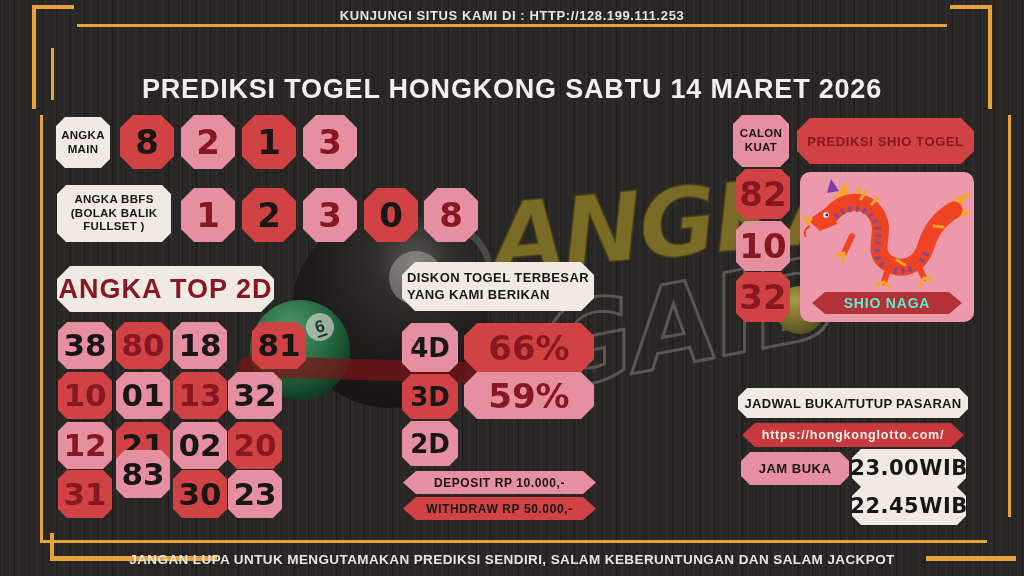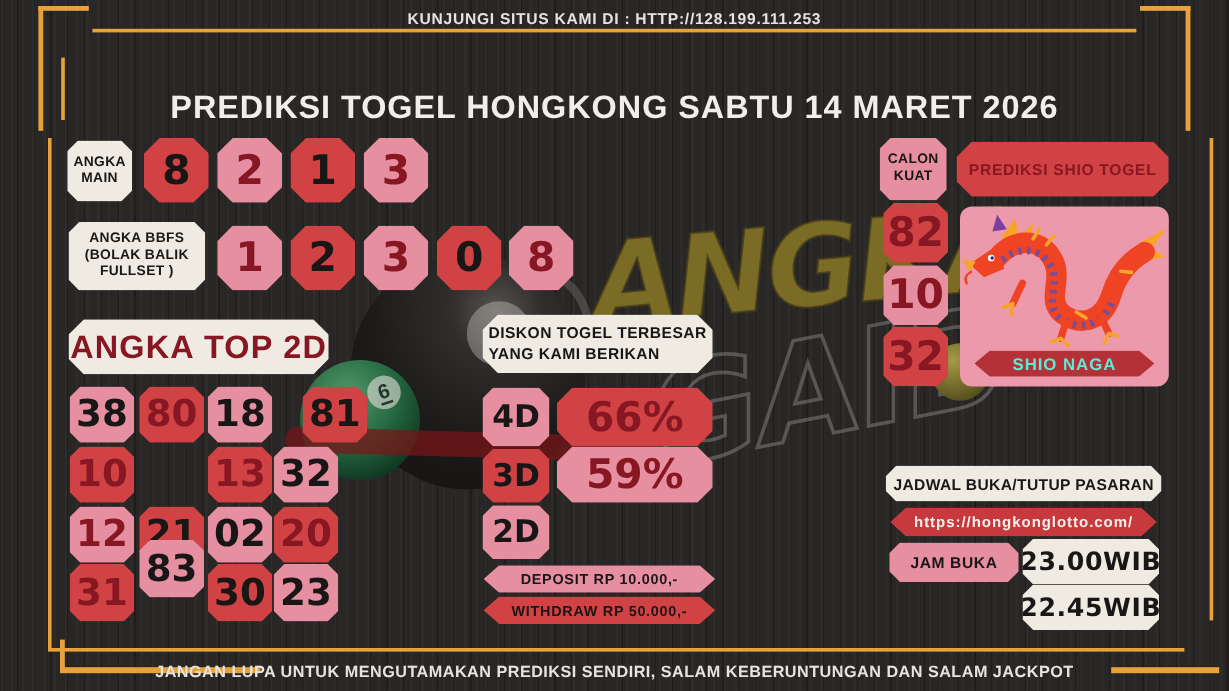--- a/index.html
+++ b/index.html
@@ -97,20 +97,21 @@
   <div class="abs flex oct digit bg-pink fg-dark" style="left:424px;top:188px;width:54px;height:54px;z-index:2;">8</div>
 
   <div class="abs flex oct bg-cream hdr2d" style="left:57px;top:266px;width:217px;height:46px;z-index:2;">ANGKA TOP 2D</div>
 
   <div class="abs flex oct8 digit-sm bg-pink fg-black" style="left:58px;top:322px;width:54px;height:47px;z-index:2;">38</div>
   <div class="abs flex oct8 digit-sm bg-red fg-dark" style="left:116px;top:322px;width:54px;height:47px;z-index:2;">80</div>
   <div class="abs flex oct8 digit-sm bg-pink fg-black" style="left:173px;top:322px;width:54px;height:47px;z-index:2;">18</div>
   <div class="abs flex oct8 digit-sm bg-red fg-black" style="left:228px;top:322px;width:54px;height:47px;z-index:2;margin-left:24px;">81</div>
 
   <div class="abs flex oct8 digit-sm bg-red fg-dark" style="left:58px;top:372px;width:54px;height:47px;z-index:2;">10</div>
+  <div class="abs flex oct8 digit-sm bg-pink fg-black" style="left:116px;top:372px;width:54px;height:47px;z-index:2;">01</div>
   <div class="abs flex oct8 digit-sm bg-red fg-dark" style="left:173px;top:372px;width:54px;height:47px;z-index:2;">13</div>
   <div class="abs flex oct8 digit-sm bg-pink fg-black" style="left:228px;top:372px;width:54px;height:47px;z-index:2;">32</div>
 
   <div class="abs flex oct8 digit-sm bg-pink fg-dark" style="left:58px;top:422px;width:54px;height:47px;z-index:2;">12</div>
   <div class="abs flex oct8 digit-sm bg-red fg-black" style="left:116px;top:422px;width:54px;height:47px;z-index:2;">21</div>
   <div class="abs flex oct8 digit-sm bg-pink fg-black" style="left:173px;top:422px;width:54px;height:47px;z-index:2;">02</div>
   <div class="abs flex oct8 digit-sm bg-red fg-dark" style="left:228px;top:422px;width:54px;height:47px;z-index:2;">20</div>
 
   <div class="abs flex oct8 digit-sm bg-red fg-dark" style="left:58px;top:470px;width:54px;height:48px;z-index:2;">31</div>
   <div class="abs flex oct8 digit-sm bg-pink fg-black" style="left:116px;top:450px;width:54px;height:48px;z-index:2;">83</div>

